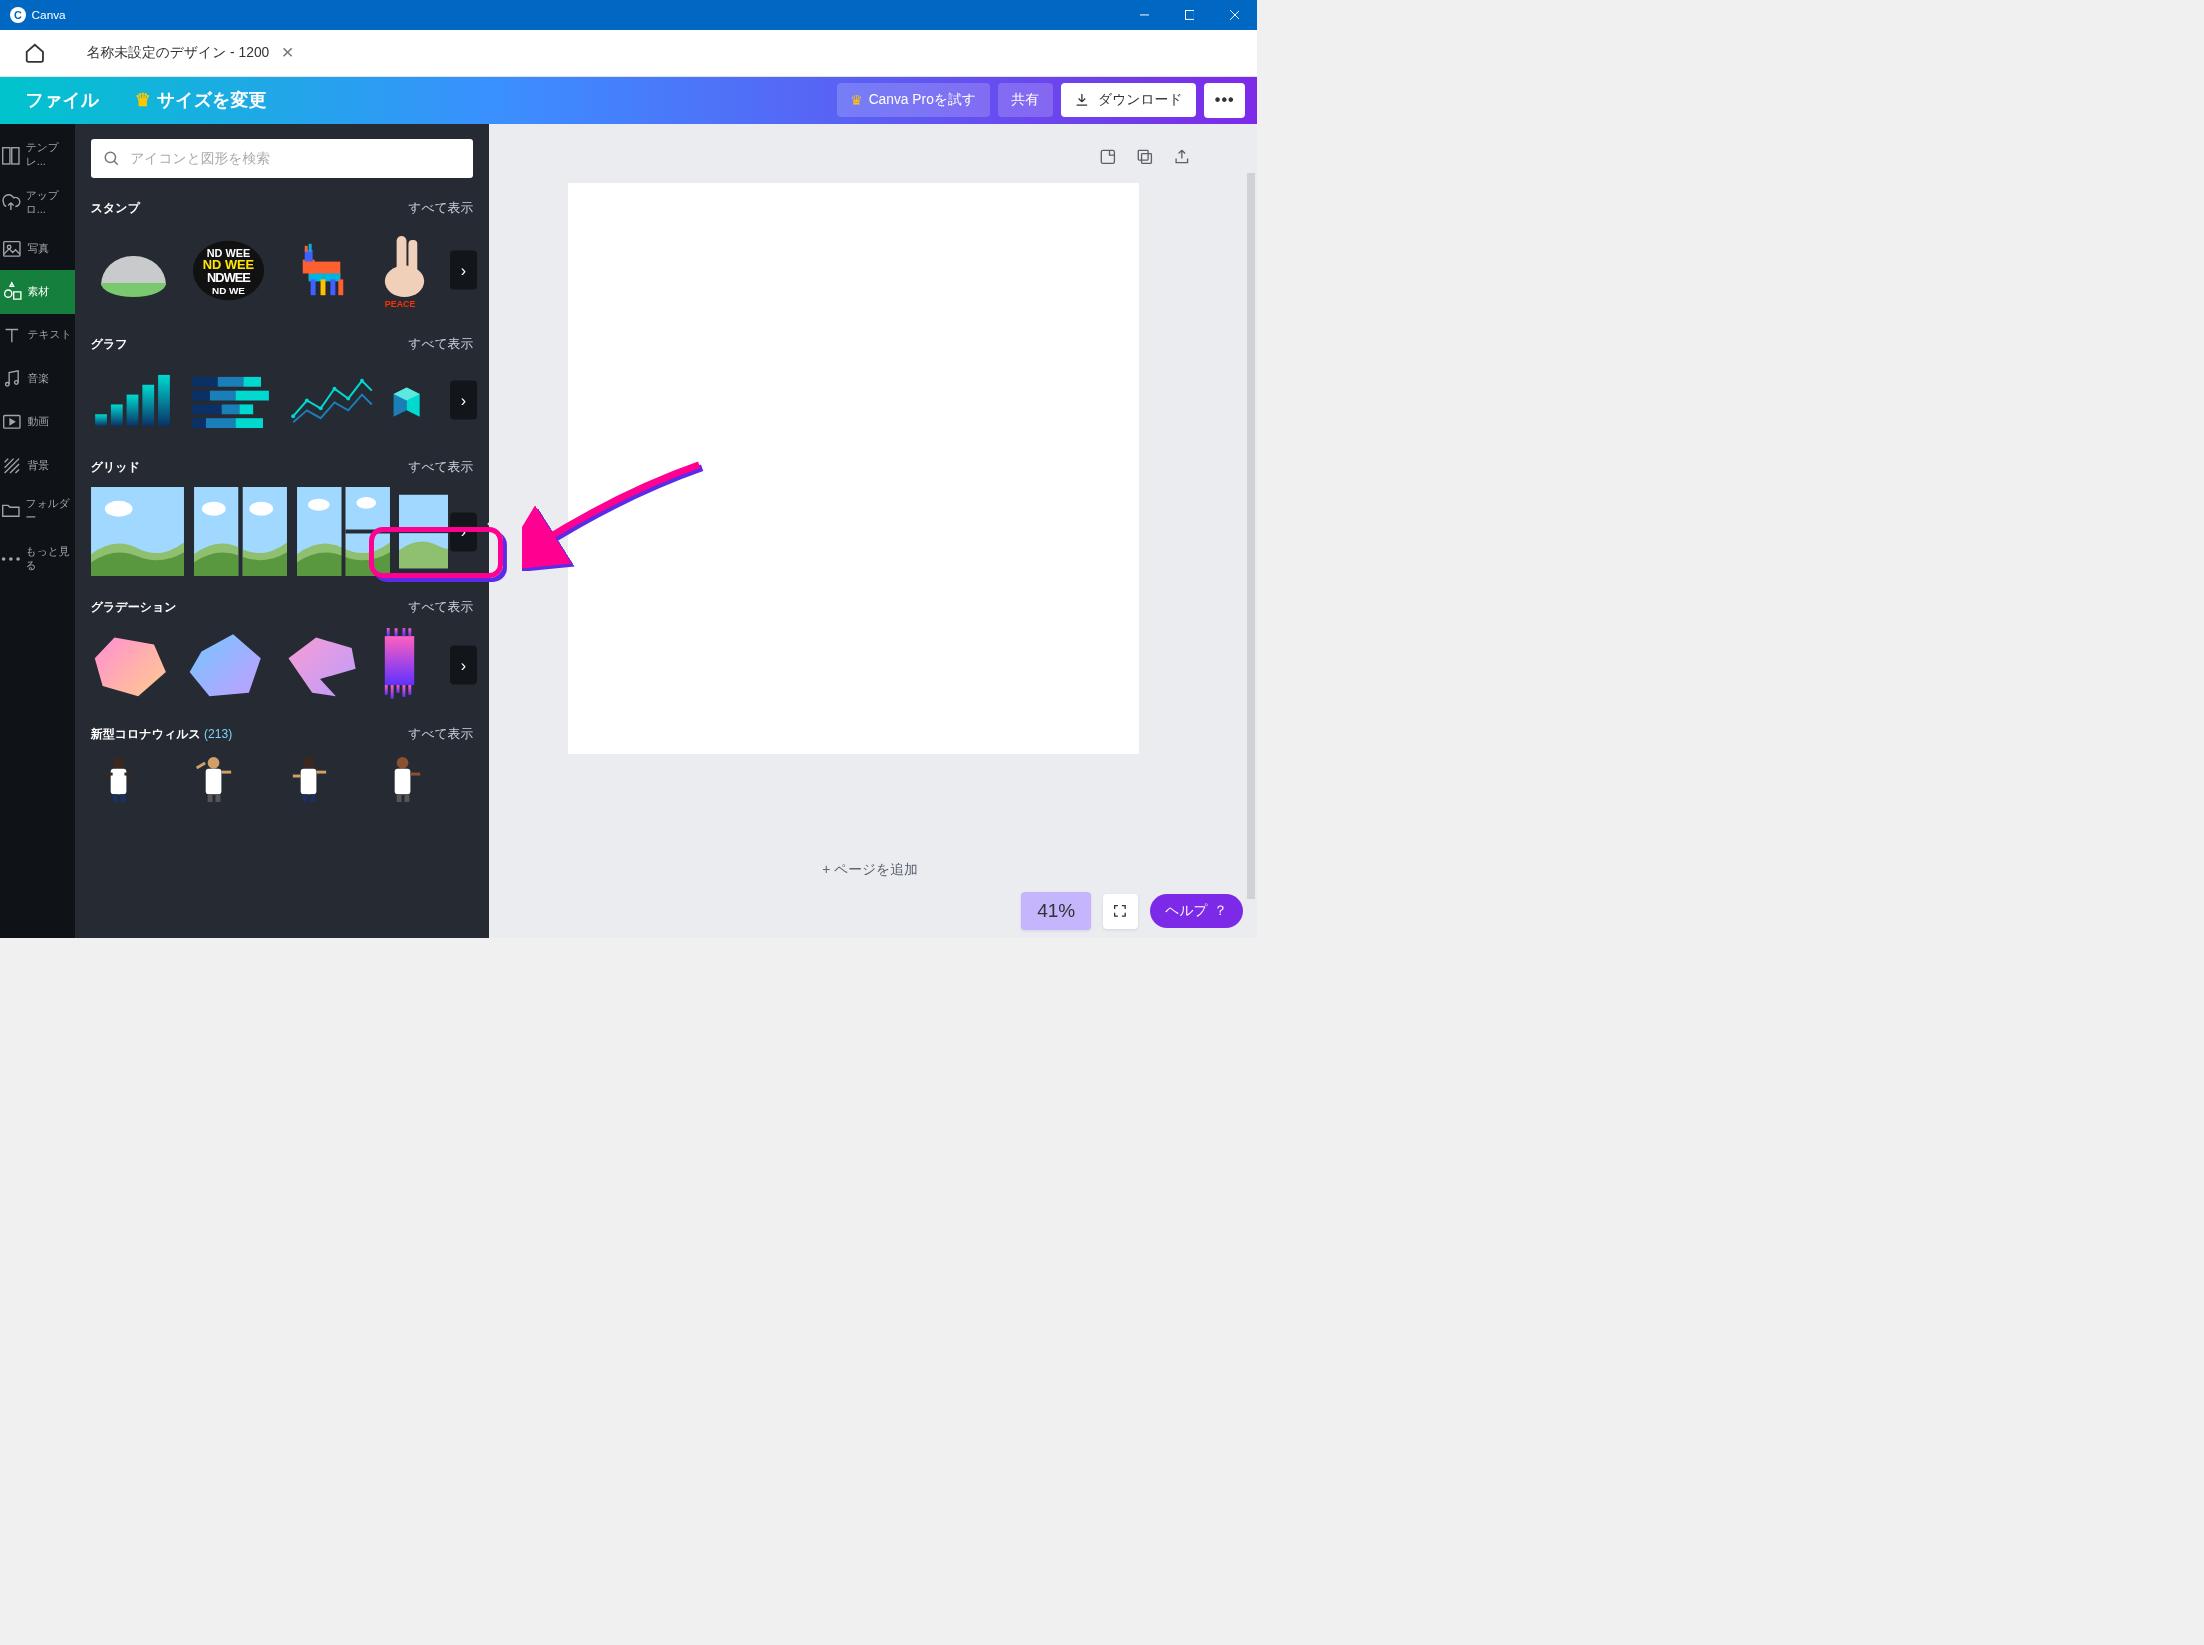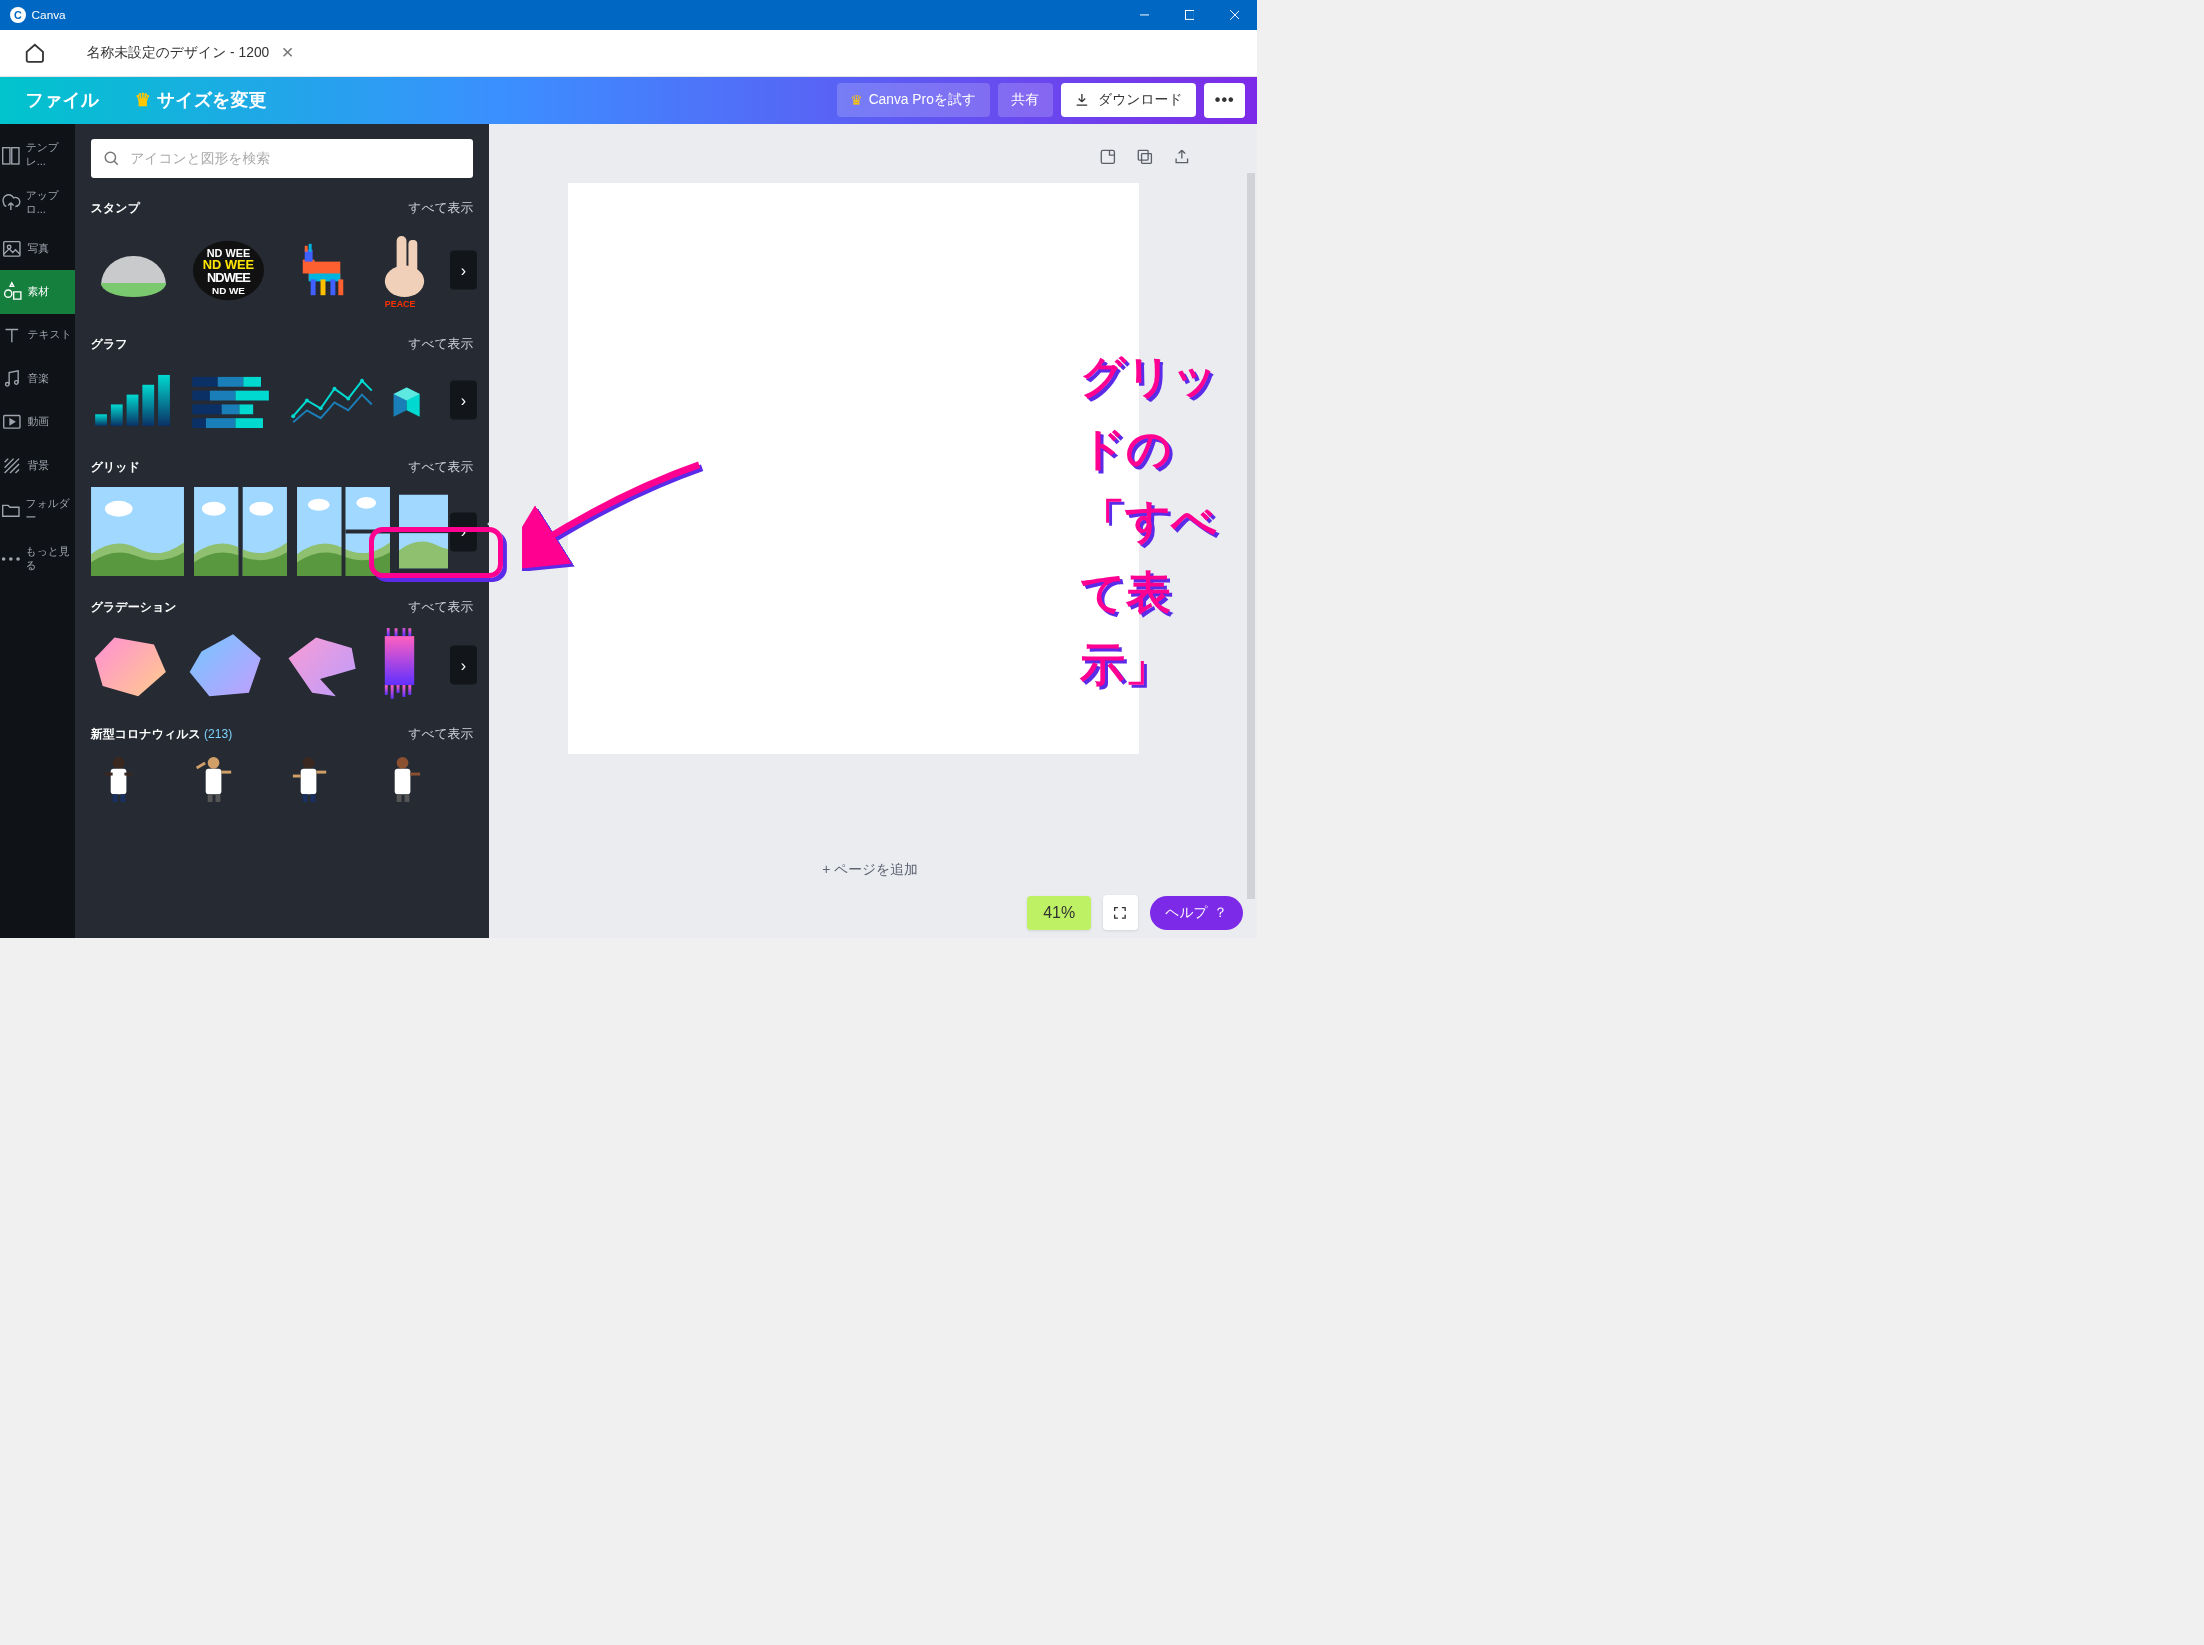--- a/index.html
+++ b/index.html
@@ -35,21 +35,21 @@
 .shead .all { color: #ccd1db; font-size: 12.8px; cursor: pointer; }
 .row { display: flex; gap: 9.9px; align-items: center; position: relative; height: 87px;}
 .row .arrow { position: absolute; right: -3.9px; top: 50%; transform: translateY(-50%); width: 27.6px; height: 39px; background: rgba(0,0,0,.5); border-radius: 3.9px; display: flex; align-items: center; justify-content: center; color: #fff; cursor: pointer; }
 .thumb { width: 85px; height: 85px; border-radius: 3.9px; cursor: pointer; display: flex; align-items: center; justify-content: flex-start; flex-shrink: 0;}
 .canvas-area { flex: 1; background: #ebecf0; position: relative; overflow: hidden; }
 .canvas-tools { position: absolute; top: 23.6px; right: 65px; display: flex; gap: 17.7px; color: #5b5f67; }
 .canvas-tools .ci { cursor: pointer; }
 .canvas { position: absolute; top: 59px; left: 79px; width: 571px; height: 571px; background: #fff; }
 .addpage { position: absolute; bottom: 59px; left: 99px; right: 105px; text-align: center; color: #5b6270; font-size: 13.8px; cursor: pointer; }
 .bottombar { position: absolute; bottom: 7.9px; right: 13.8px; display: flex; align-items: center; gap: 11.8px; }
-.zoom { background: #bef264; border-radius: 3.9px; padding: 7.9px 15.8px; font-size: 16px; color: #333; cursor: pointer; box-shadow: 0 1px 3px rgba(0,0,0,.1); text-align: right;}
+.zoom { background: #c4b5fd; border-radius: 3.9px; padding: 7.9px 15.8px; font-size: 19px; color: #333; cursor: pointer; box-shadow: 0 1px 3px rgba(0,0,0,.1); text-align: right;}
 .fullscreen { background: #fff; border-radius: 3.9px; width: 35px; height: 35px; display: flex; align-items: center; justify-content: center; cursor: pointer; box-shadow: 0 1px 3px rgba(0,0,0,.1);}
 .help { background: #7d2ae8; color: #fff; border-radius: 17.7px; padding: 7.9px 15.8px; font-size: 13.8px; cursor: pointer; display: flex; align-items: center; gap: 5.9px;}
 .scrollhint { position: absolute; right: 2px; top: 49px; bottom: 39px; width: 7.9px; background: #d0d2d8;}
 
 .anno-text { position: absolute; top: 217px; left: 591px; font-size: 45px; font-weight: 800; color: #ff0091; text-shadow: 3px 3px 0 #5a2be8; line-height: 1.6; pointer-events: none; }
 .anno-box { position: absolute; top: 527px; left: 369px; width: 134px; height: 51px; border: 5.9px solid #ff0091; border-radius: 13.8px; box-shadow: 3.9px 3.9px 0 #5a2be8; pointer-events: none;}
 .anno-arrow { position: absolute; top: 453px; left: 522px; pointer-events: none;}
 .crown { color: #ffc700; }
 svg { display: block; }
 
@@ -519,24 +519,20 @@
           <svg width="15.8" height="15.8" viewBox="0 0 24 24" fill="none" stroke="#333" stroke-width="2">
               <path d="M4 9V4h5M20 9V4h-5M4 15v5h5M20 15v5h-5"></path>
             </svg>
         </div>
         <div class="help">
           <span>ヘルプ</span>
           <span>？</span>
         </div>
       </div>
 
-      <div class="anno-text">
-        <div>グリッドの</div>
-        <div>「すべて表示」</div>
-      </div>
     </div>
   </div>
 
   <div class="anno-box"></div>
   <svg class="anno-arrow" width="197" height="118" viewBox="0 0 200 120">
     <defs>
       <marker id="ah" markerWidth="14" markerHeight="14" refX="3" refY="5" orient="auto">
         <polygon points="0,0 10,5 0,10" fill="#ff0091"></polygon>
       </marker>
       <marker id="ah2" markerWidth="14" markerHeight="14" refX="3" refY="5" orient="auto">

